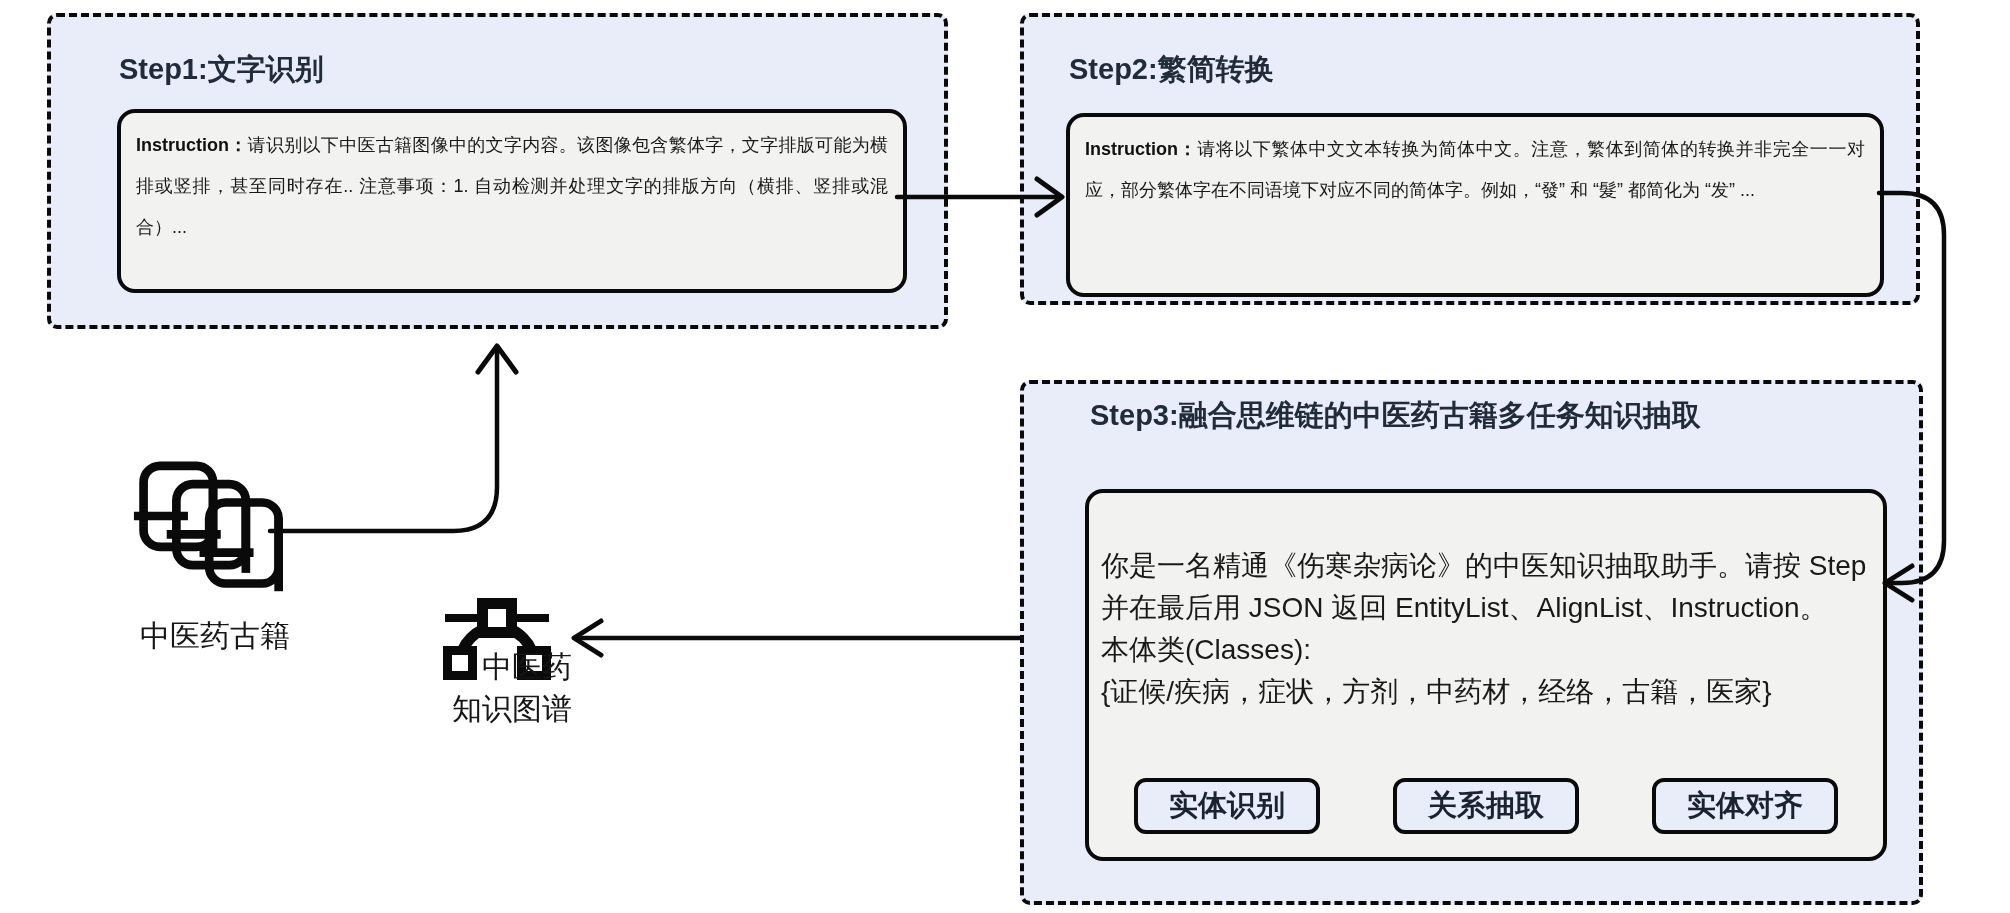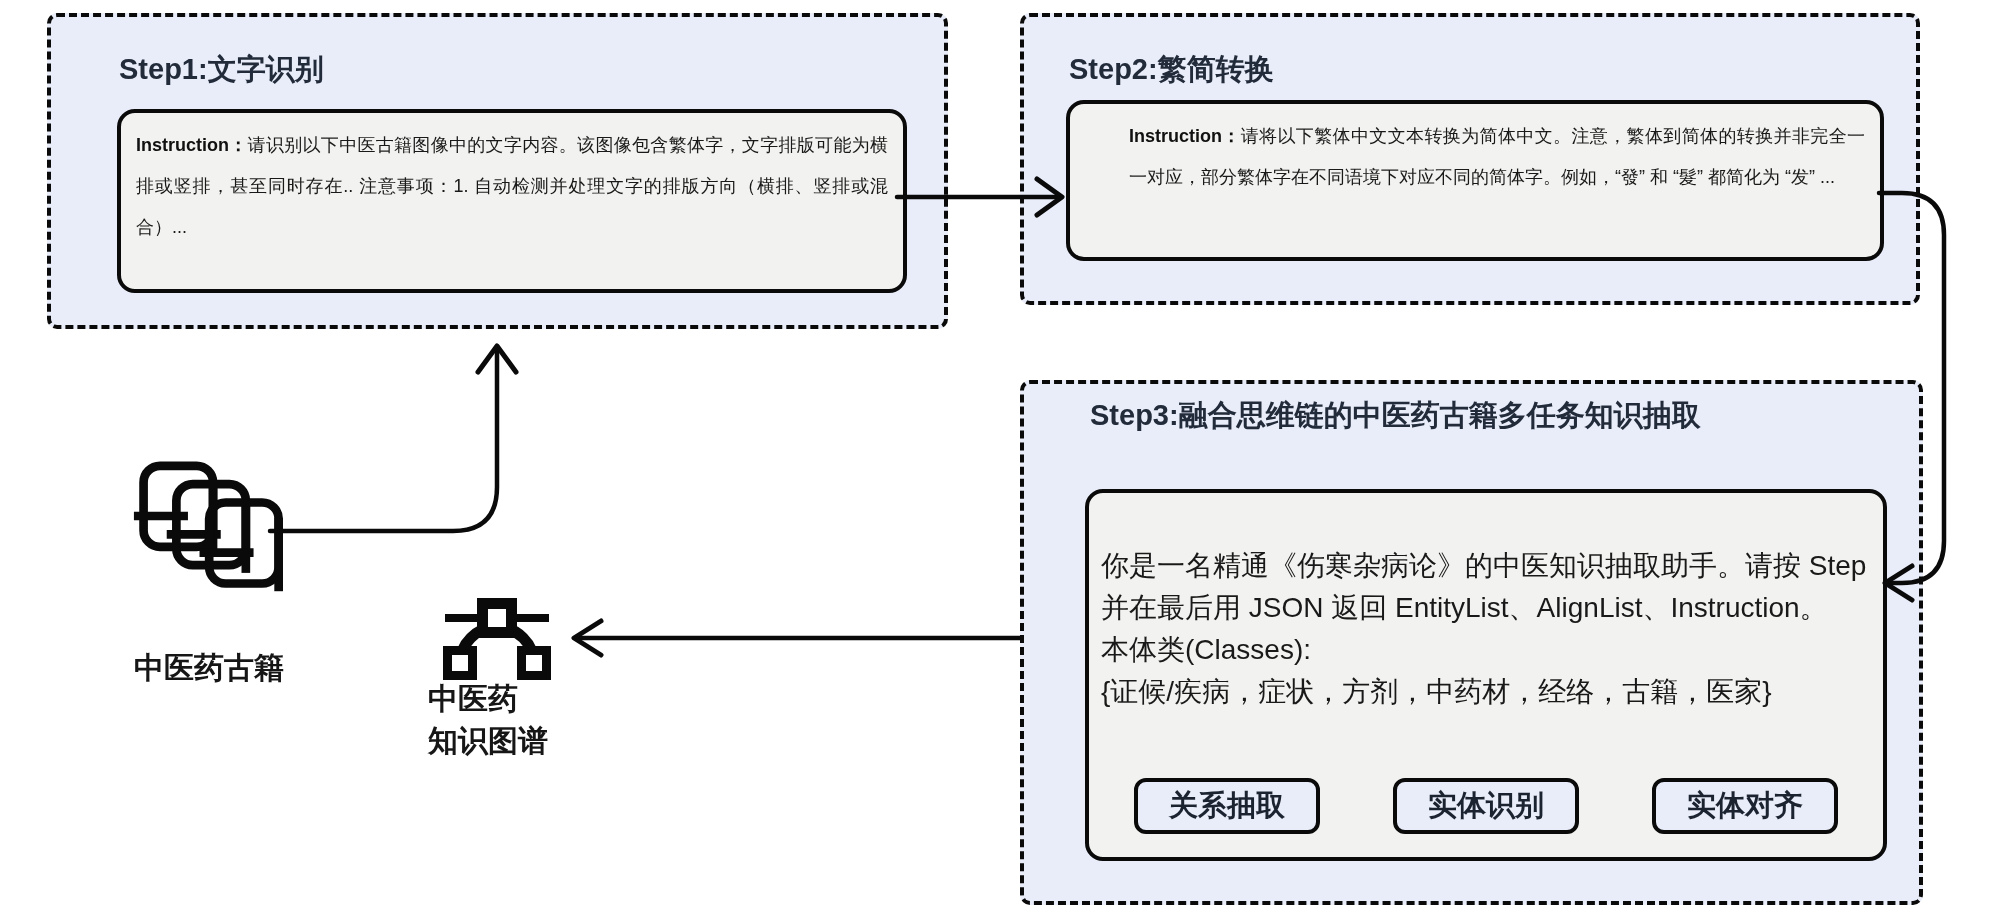--- a/index.html
+++ b/index.html
@@ -31,57 +31,57 @@
   .btn-row{
     position:absolute;left:0;right:0;top:285px;display:flex;
     justify-content:space-between;padding:0 45px;box-sizing:border-box;
   }
   .task-btn{
     width:186px;height:56px;background:#e9edfa;border:4px solid #0a0a0a;border-radius:12px;
     box-sizing:border-box;display:flex;align-items:center;justify-content:center;
     font-size:29px;font-weight:bold;color:#1c2330;cursor:pointer;
   }
   .icon-label{
-    position:absolute;font-weight:bold;font-size:30px;color:#161616;
-    text-align:left;line-height:42px;white-space:nowrap;margin-top:32px;
+    position:absolute;font-weight:normal;font-size:30px;color:#161616;
+    text-align:right;line-height:42px;white-space:nowrap;
   }
   svg.overlay{position:absolute;left:0;top:0;pointer-events:none;}
   .icon{position:absolute;}
 </style>
 </head>
 <body>
 
 <div class="canvas">
 
   <div class="panel" id="p1" style="left:47px;top:13px;width:901px;height:316px;">
     <div class="panel-title" style="left:68px;top:33px;">Step1:文字识别</div>
     <div class="card" style="left:66px;top:92px;width:790px;height:184px;">
       <p class="card-text"><span class="instr-label">Instruction：</span><span>请识别以下中医古籍图像中的文字内容。该图像包含繁体字，文字排版可能为横排或竖排，甚至同时存在.. 注意事项：1. 自动检测并处理文字的排版方向（横排、竖排或混合）...</span></p>
     </div>
   </div>
 
   <div class="panel" id="p2" style="left:1020px;top:13px;width:900px;height:292px;">
     <div class="panel-title" style="left:45px;top:33px;">Step2:繁简转换</div>
-    <div class="card" style="left:42px;top:83px;width:818px;height:161px;padding-left:44px;">
+    <div class="card" style="left:42px;top:96px;width:818px;height:184px;">
       <p class="card-text"><span class="instr-label">Instruction：</span><span>请将以下繁体中文文本转换为简体中文。注意，繁体到简体的转换并非完全一一对应，部分繁体字在不同语境下对应不同的简体字。例如，“發” 和 “髮” 都简化为 “发” ...</span></p>
     </div>
   </div>
 
   <div class="panel" id="p3" style="left:1020px;top:380px;width:903px;height:525px;">
     <div class="panel-title" style="left:66px;top:12px;">Step3:融合思维链的中医药古籍多任务知识抽取</div>
     <div class="card" style="left:61px;top:105px;width:802px;height:372px;">
       <div class="prompt">
         <div>你是一名精通《伤寒杂病论》的中医知识抽取助手。请按 Step</div>
         <div>并在最后用 JSON 返回 EntityList、AlignList、Instruction。</div>
         <div>本体类(Classes):</div>
         <div>{证候/疾病，症状，方剂，中药材，经络，古籍，医家}</div>
       </div>
       <div class="btn-row">
+        <div class="task-btn">实体识别</div>
         <div class="task-btn">关系抽取</div>
-        <div class="task-btn">实体识别</div>
         <div class="task-btn">实体对齐</div>
       </div>
     </div>
   </div>
 
   <svg class="icon" style="left:132px;top:460px;" width="164" height="138" viewBox="-6 -2 170 143" aria-hidden="true">
     <g fill="none" stroke="#0a0a0a" stroke-width="9">
       <g>
         <rect x="6" y="4" width="72" height="84" rx="17"></rect>
         <path d="M -4 56 H 52"></path>

